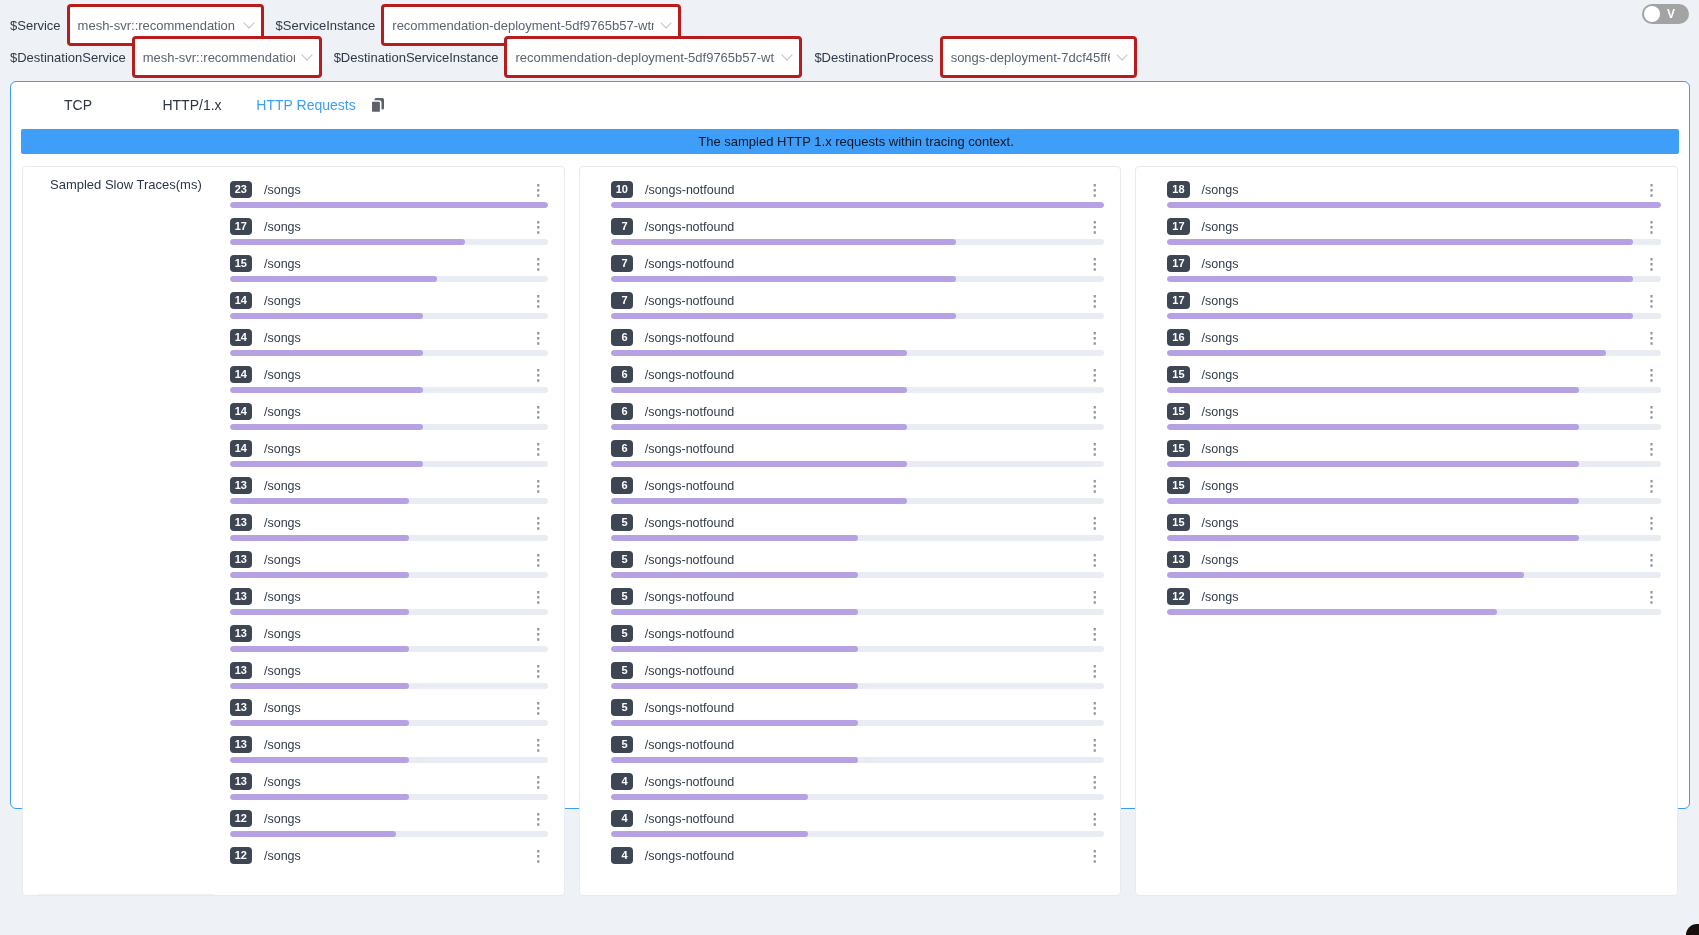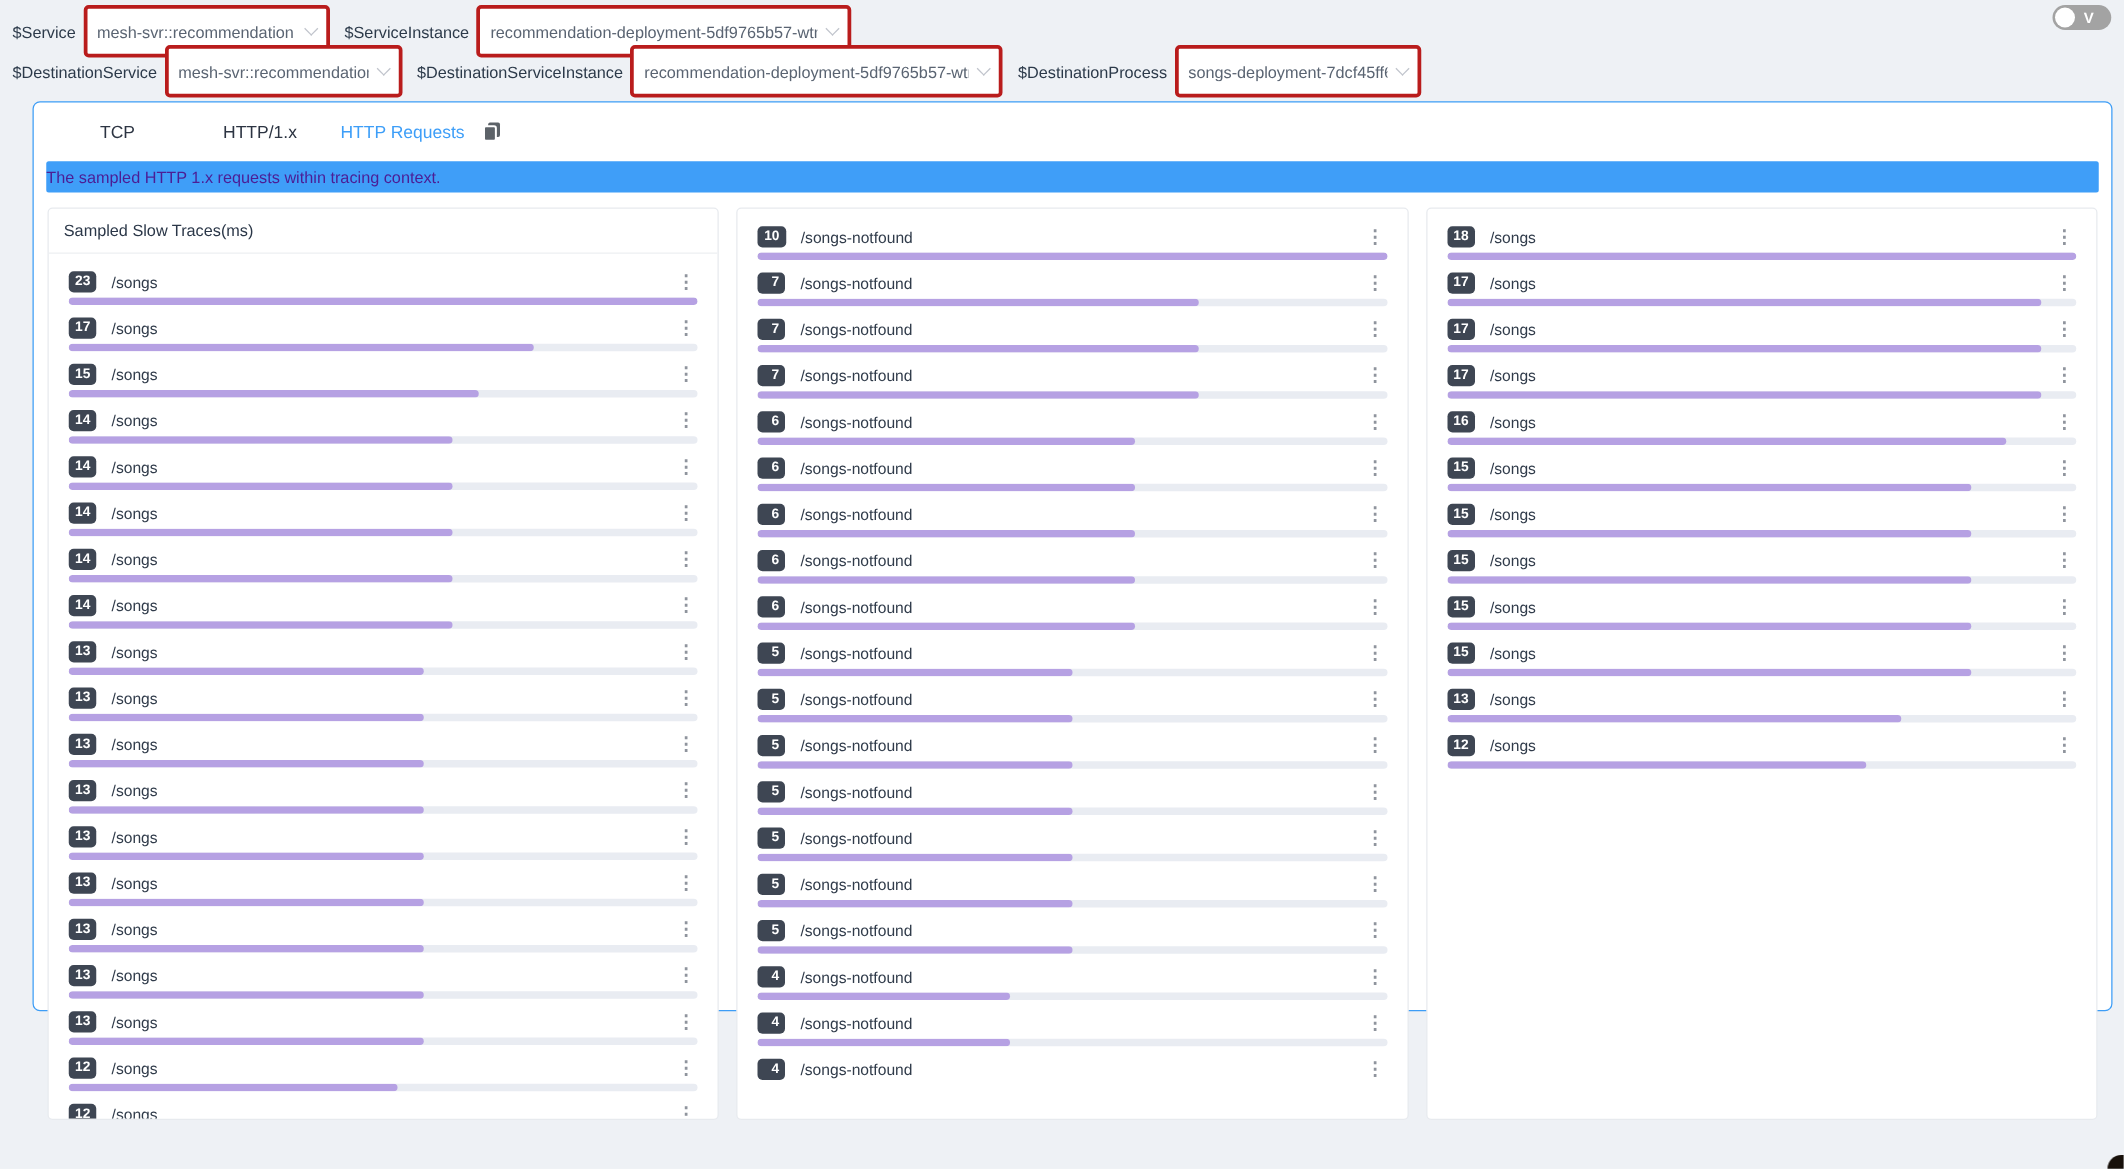--- a/index.html
+++ b/index.html
@@ -13,32 +13,32 @@
     display:flex;align-items:center;padding:0 8px;box-sizing:border-box;cursor:pointer;}
   .f-value{font-size:13px;color:#5a6472;white-space:nowrap;overflow:hidden;text-overflow:clip;flex:1;}
   .chev{width:7px;height:7px;border-right:1.5px solid #c0c4cc;border-bottom:1.5px solid #c0c4cc;
     transform:rotate(45deg);margin-left:8px;margin-top:-4px;flex:none;}
   .w1{width:197px}.w2{width:300px}.w3{width:185px}.w4{width:190px}.w5{width:298px}.w6{width:197px}
   .toggle{margin-left:auto;width:47px;height:20px;border-radius:10px;background:#a3a3a3;
     display:flex;align-items:center;position:relative;cursor:pointer;}
   .knob{width:16px;height:16px;border-radius:50%;background:#fff;margin-left:2px;}
   .toggle-label{color:#fff;font-size:12px;font-weight:bold;margin-left:7px;}
   
-  .outer-card{margin:11px 9px 0 26px;height:728px;background:#fff;border:1px solid #3d9df6;
+  .outer-card{margin:11px 9px 0 10px;height:728px;background:#fff;border:1px solid #3d9df6;
     border-radius:6px;box-sizing:border-box;}
   .tabs{display:flex;align-items:center;height:45px;padding-left:14px;}
   .tab{width:106px;text-align:center;font-size:14px;color:#2c3442;cursor:pointer;margin-right:8px;}
   .tab.active{color:#3d9ef8;}
   .copy-ic{margin-left:2px;display:flex;align-items:center;cursor:pointer;}
-  .banner{margin:2px 10px 12px;height:25px;line-height:25px;background:#3f9ef8;color:#4c1d95;
-    font-size:13px;border-radius:2px;}
+  .banner{margin:2px 10px 12px;height:25px;line-height:25px;background:#3f9ef8;color:#0f172a;
+    font-size:13px;padding-left:12px;border-radius:2px;text-align:center;}
   
   .columns{display:flex;gap:14px;margin:0 11px;}
   .col{flex:1;border:1px solid #e7eaee;border-radius:4px;height:730px;overflow:hidden;
-    box-sizing:border-box;background:#fff;display:flex;flex-direction:column;}
+    box-sizing:border-box;background:#fff;display:flex;padding-left:15px;}
   .col-header{padding:10px 12px 9px;font-size:13px;line-height:16px;color:#2b3748;
     border-bottom:1px solid #edeff2;flex:none;}
   .col-list{flex:1;overflow:hidden;padding:12px 16px 0;box-sizing:border-box;}
   .trace-row{height:37px;box-sizing:border-box;cursor:pointer;}
   .trace-line{display:flex;align-items:center;height:21px;margin-bottom:2px;}
   .badge{background:#3e4653;color:#fff;font-size:11px;font-weight:bold;line-height:13px;
     padding:2px 5px;border-radius:4px;min-width:12px;text-align:right;flex:none;}
   .path{font-size:12.5px;color:#303b4a;margin-left:12px;}
   .kebab{margin-left:auto;color:#8f949d;font-size:15px;font-weight:bold;line-height:14px;
     cursor:pointer;padding:0 2px;}

